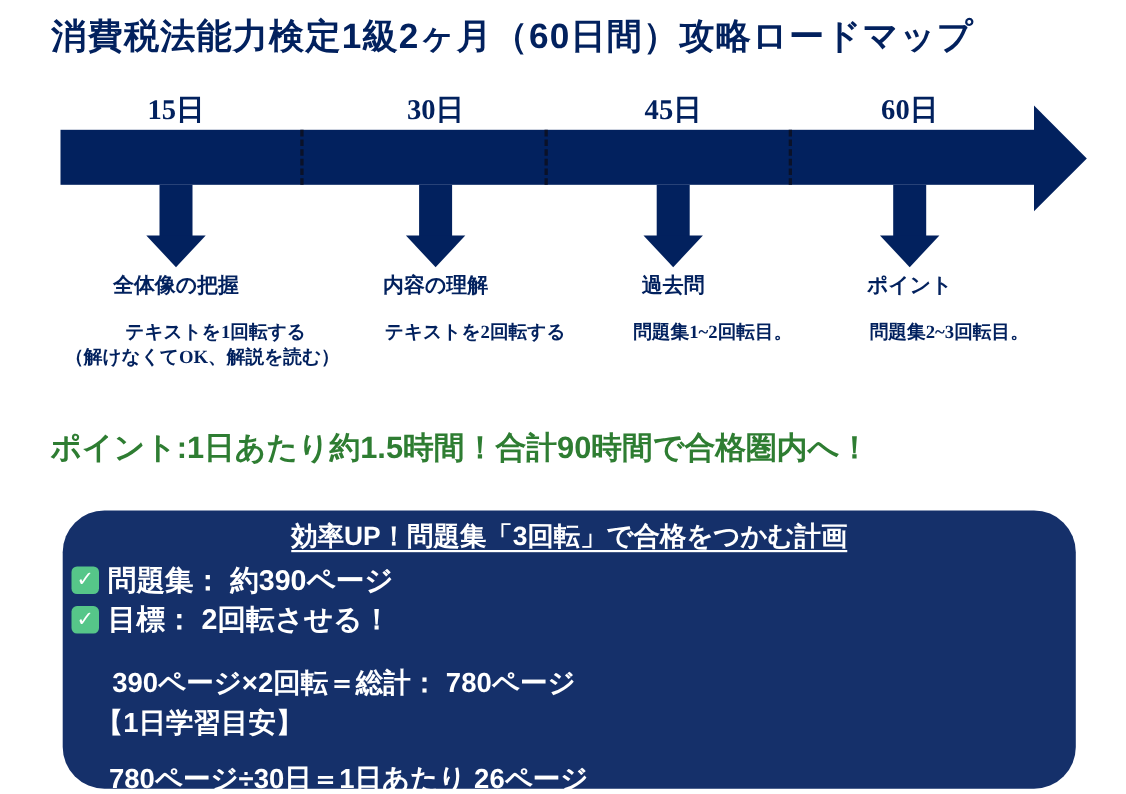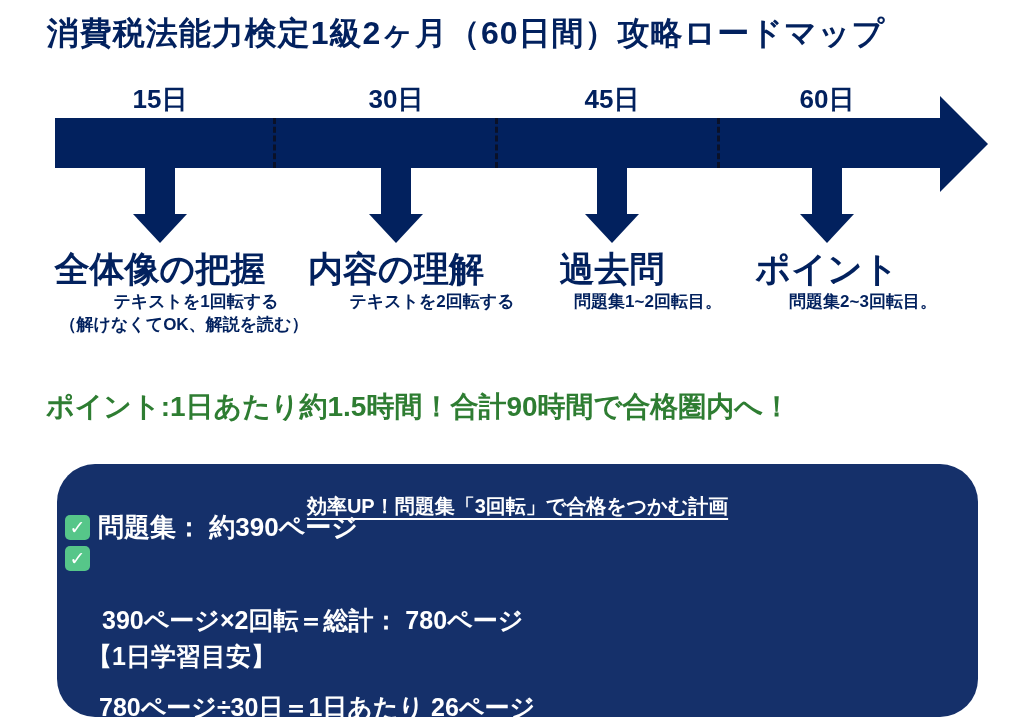--- a/index.html
+++ b/index.html
@@ -21,33 +21,33 @@
     position:absolute;left:0;top:12px;width:932px;text-align:center;
     font-size:32px;color:var(--navy);white-space:nowrap;letter-spacing:1px;
   }
   
   .bar{position:absolute;left:55px;top:118px;width:885px;height:50px;background:var(--navy);}
   .bar-head{position:absolute;left:940px;top:96px;width:0;height:0;
     border-top:48px solid transparent;border-bottom:48px solid transparent;border-left:48px solid var(--navy);}
   .bar-dash{position:absolute;top:118px;height:50px;width:0;border-left:3px dashed var(--dash);}
   
   .col{position:absolute;top:0;height:100%;width:0;}
-  .col > *{position:absolute;left:0;transform:translateX(-50%);white-space:nowrap;}
+  .col > *{position:absolute;left:0;transform:translateX(-50%);white-space:nowrap;font-family:Liberation Serif, serif;}
   .day{top:82px;font-size:26px;color:var(--navy);}
   .stem{top:168px;width:30px;height:47px;background:var(--navy);}
   .head{top:214px;width:0;height:0;border-left:27px solid transparent;border-right:27px solid transparent;border-top:29px solid var(--navy);}
-  .phase{top:246px;font-size:35px;color:var(--navy);}
+  .phase{top:246px;font-size:19px;color:var(--navy);}
   .note1{top:290px;font-size:17px;color:var(--navy);margin-left:36px;}
   .note2{top:313px;font-size:17px;color:var(--navy);margin-left:24px;}
   
   .point{position:absolute;left:46px;top:388px;font-size:28px;color:var(--green);white-space:nowrap;}
   
   .plan-box{position:absolute;left:57px;top:464px;width:921px;height:253px;
     background:var(--box-navy);border-radius:38px;color:#ffffff;}
-  .plan-title{position:absolute;left:0;top:29px;width:100%;text-align:center;font-size:20px;
+  .plan-title{position:absolute;left:0;top:7px;width:100%;text-align:center;font-size:24px;
     text-decoration:underline;text-underline-offset:5px;text-decoration-thickness:2px;white-space:nowrap;}
   .check-row{position:absolute;left:8px;display:flex;align-items:center;gap:8px;font-size:26px;white-space:nowrap;}
   .check-row.r1{top:46px;}
   .check-row.r2{top:82px;}
   .checkbox{width:25px;height:25px;background:var(--check-green);border-radius:5px;
     display:flex;align-items:center;justify-content:center;font-size:19px;color:#fff;flex:0 0 auto;}
   .calc{position:absolute;font-size:25px;white-space:nowrap;}
   .calc.c1{left:45px;top:140px;}
   .calc.c2{left:30px;top:176px;}
   .calc.c3{left:42px;top:227px;}
@@ -97,19 +97,20 @@
 
 <div class="plan-box">
   <div class="plan-title">効率UP！問題集「3回転」で合格をつかむ計画</div>
 
   <div class="check-row r1">
     <span class="checkbox">✓</span>
     <span>問題集： 約390ページ</span>
   </div>
   <div class="check-row r2">
     <span class="checkbox">✓</span>
+    <span>目標： 2回転させる！</span>
   </div>
 
   <div class="calc c1">390ページ×2回転＝総計： 780ページ</div>
   <div class="calc c2">【1日学習目安】</div>
   <div class="calc c3">780ページ÷30日＝1日あたり 26ページ</div>
 
 </div>
 
 </body></html>

